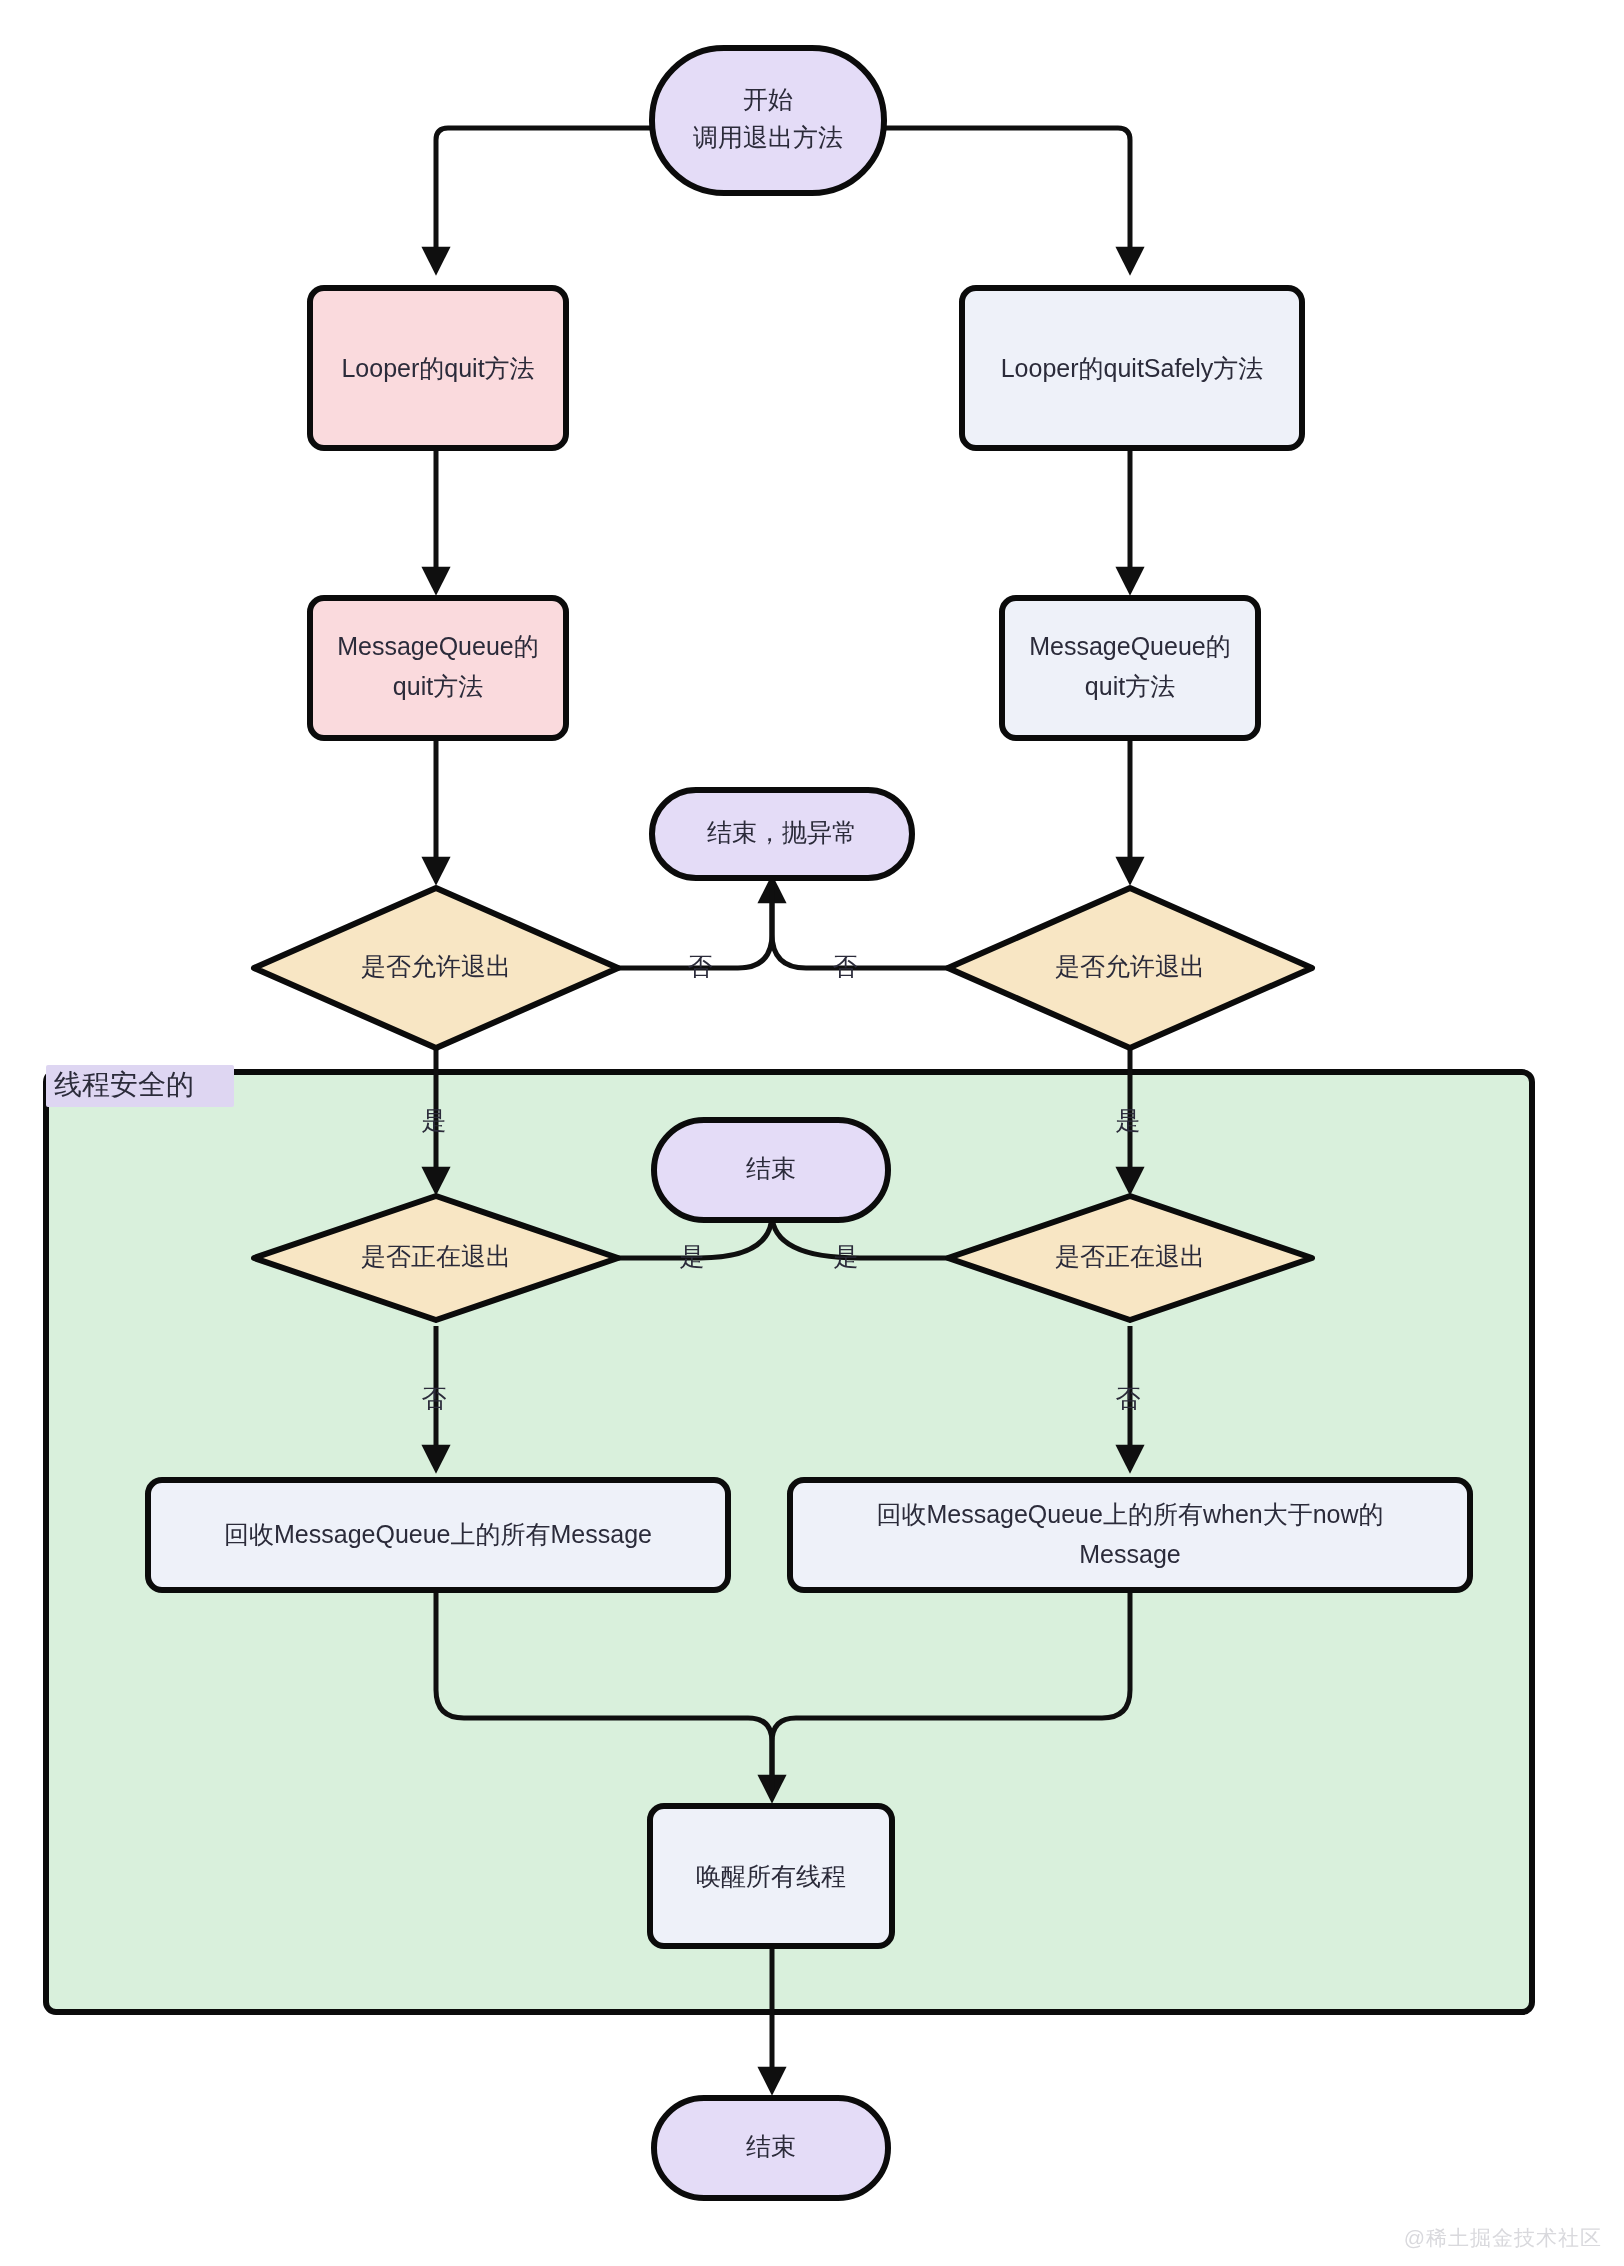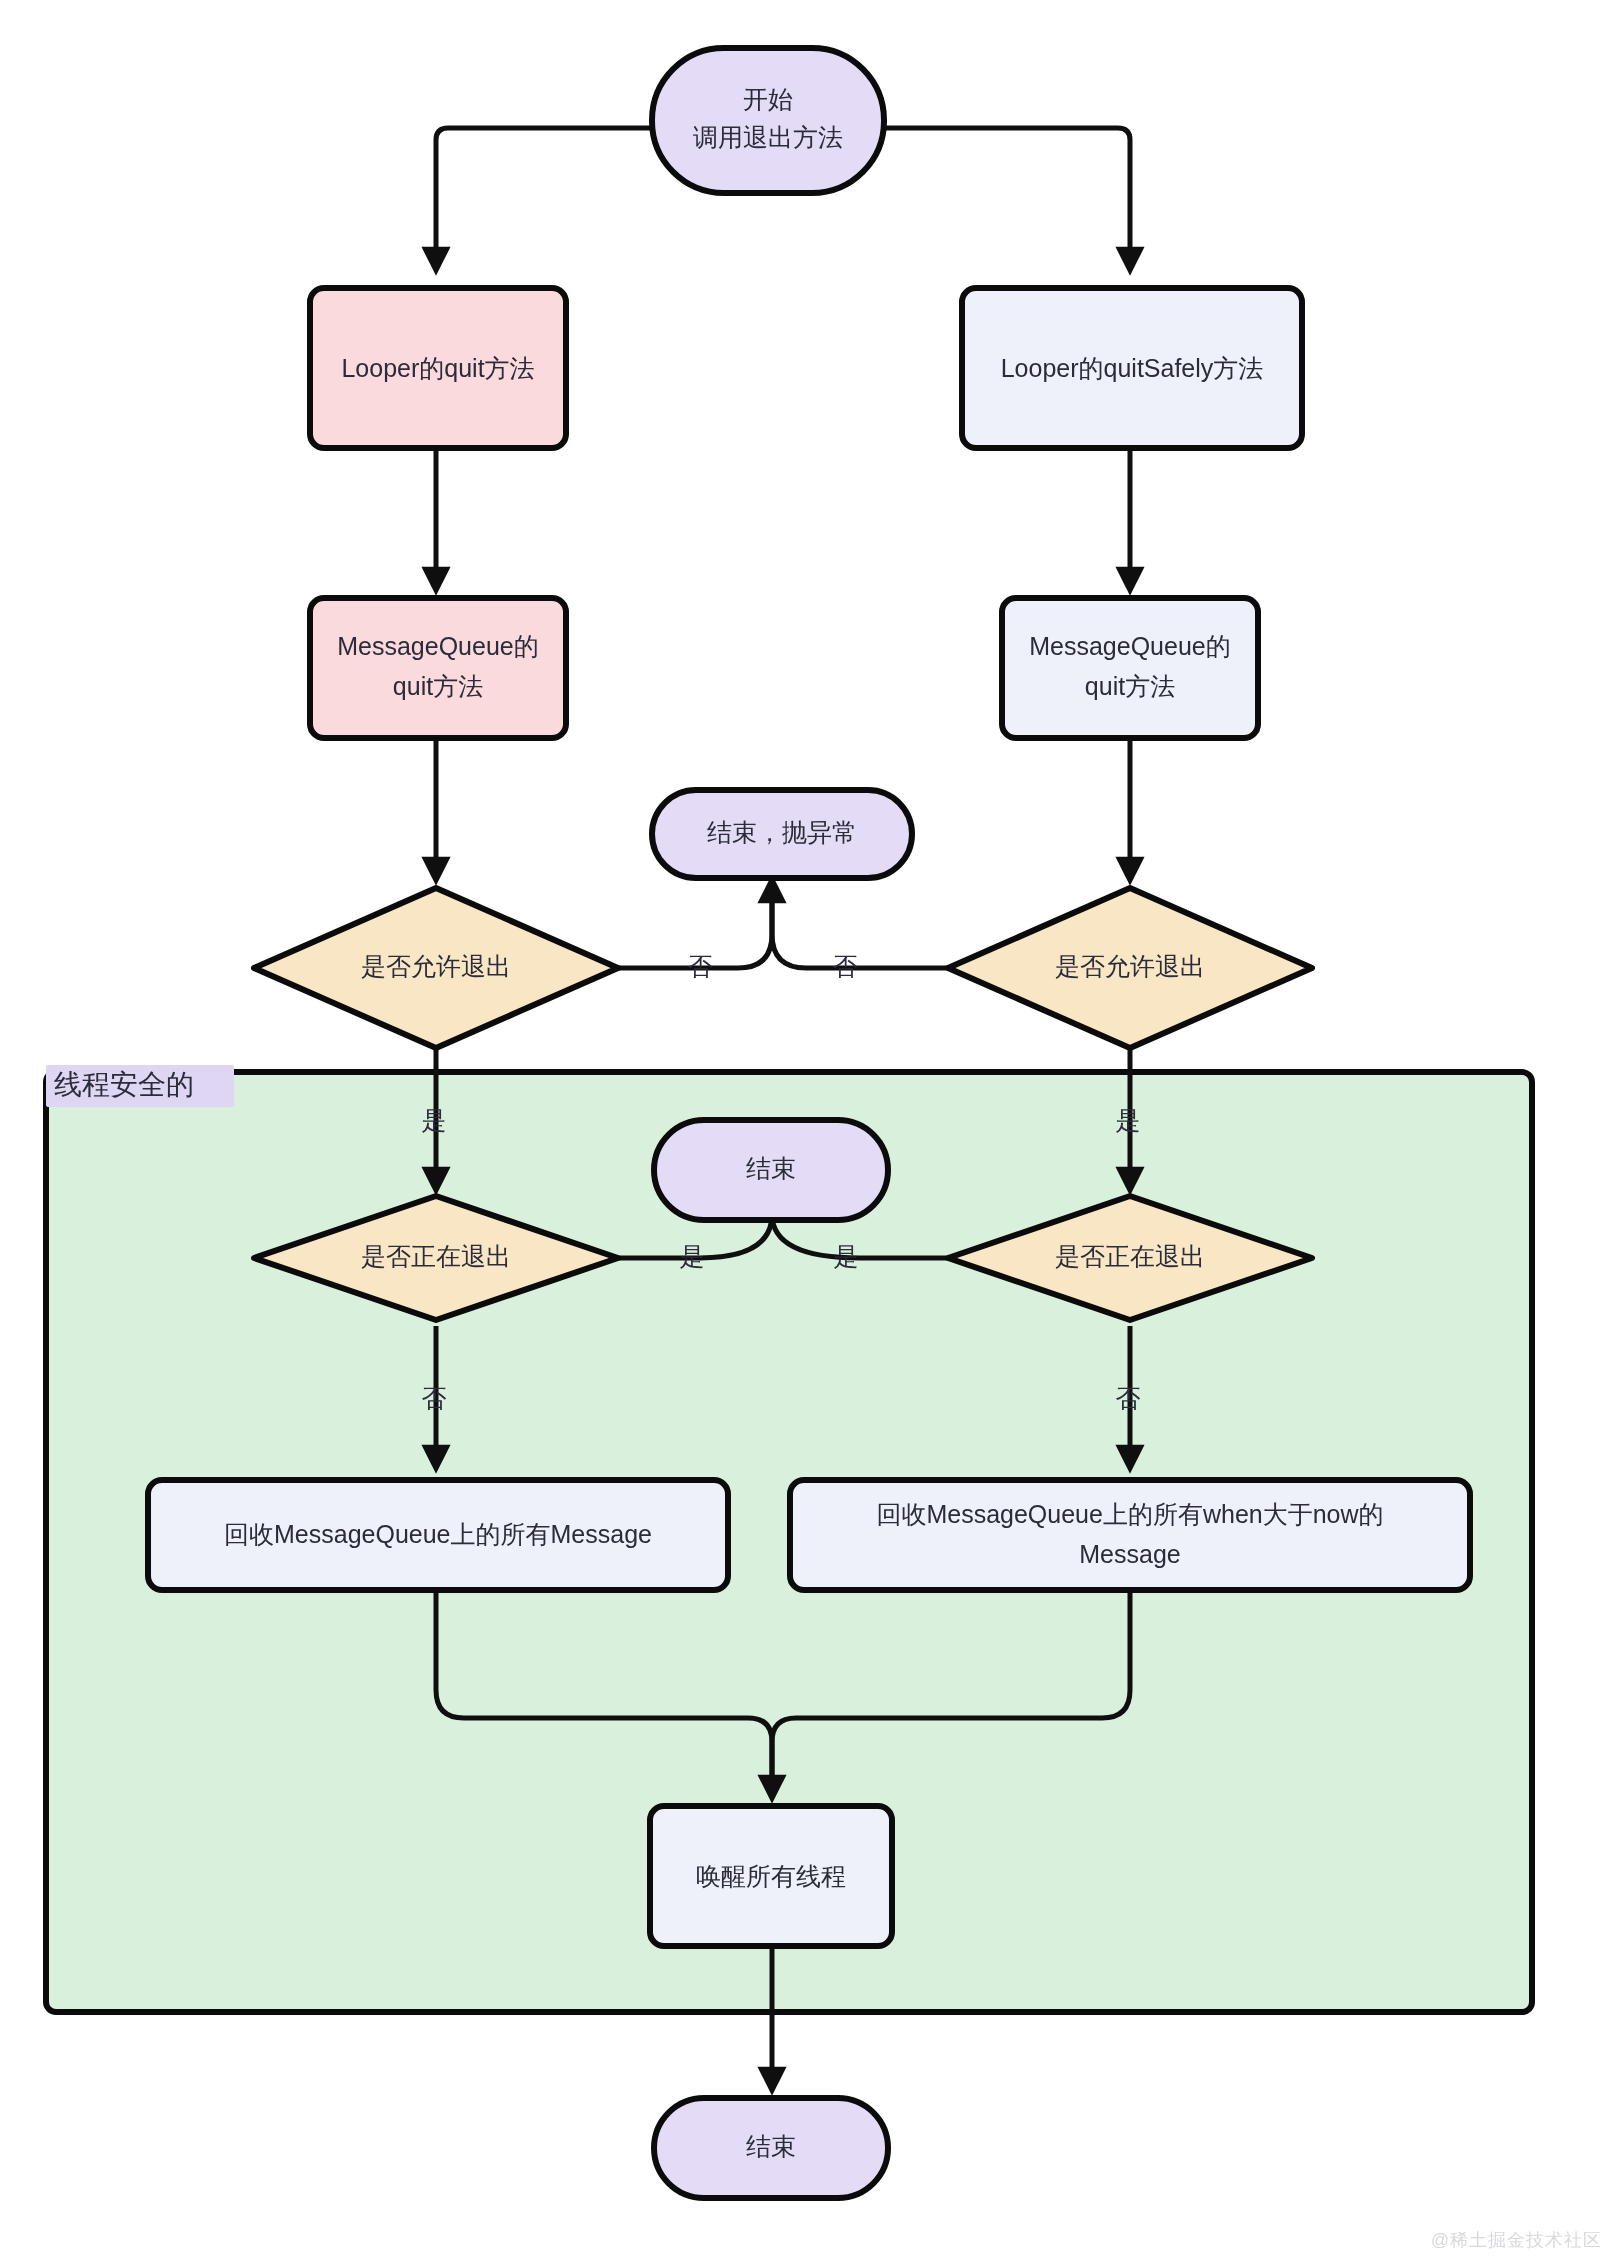--- a/index.html
+++ b/index.html
@@ -56,21 +56,21 @@
   .shape-stroke {
     stroke: #0b0b0b;
     stroke-width: 6;
     stroke-linejoin: round;
   }
   .watermark {
     position: absolute;
     right: 22px;
     bottom: 14px;
     font-family: "Liberation Sans", "DejaVu Sans", sans-serif;
-    font-size: 18px;
+    font-size: 21px;
     color: #d9d9dd;
     letter-spacing: 1px;
     user-select: none;
   }
 </style>
 </head>
 <body>
 
 <div id="flow-root">
 <svg class="flow" viewBox="0 0 1624 2266" xmlns="http://www.w3.org/2000/svg">

